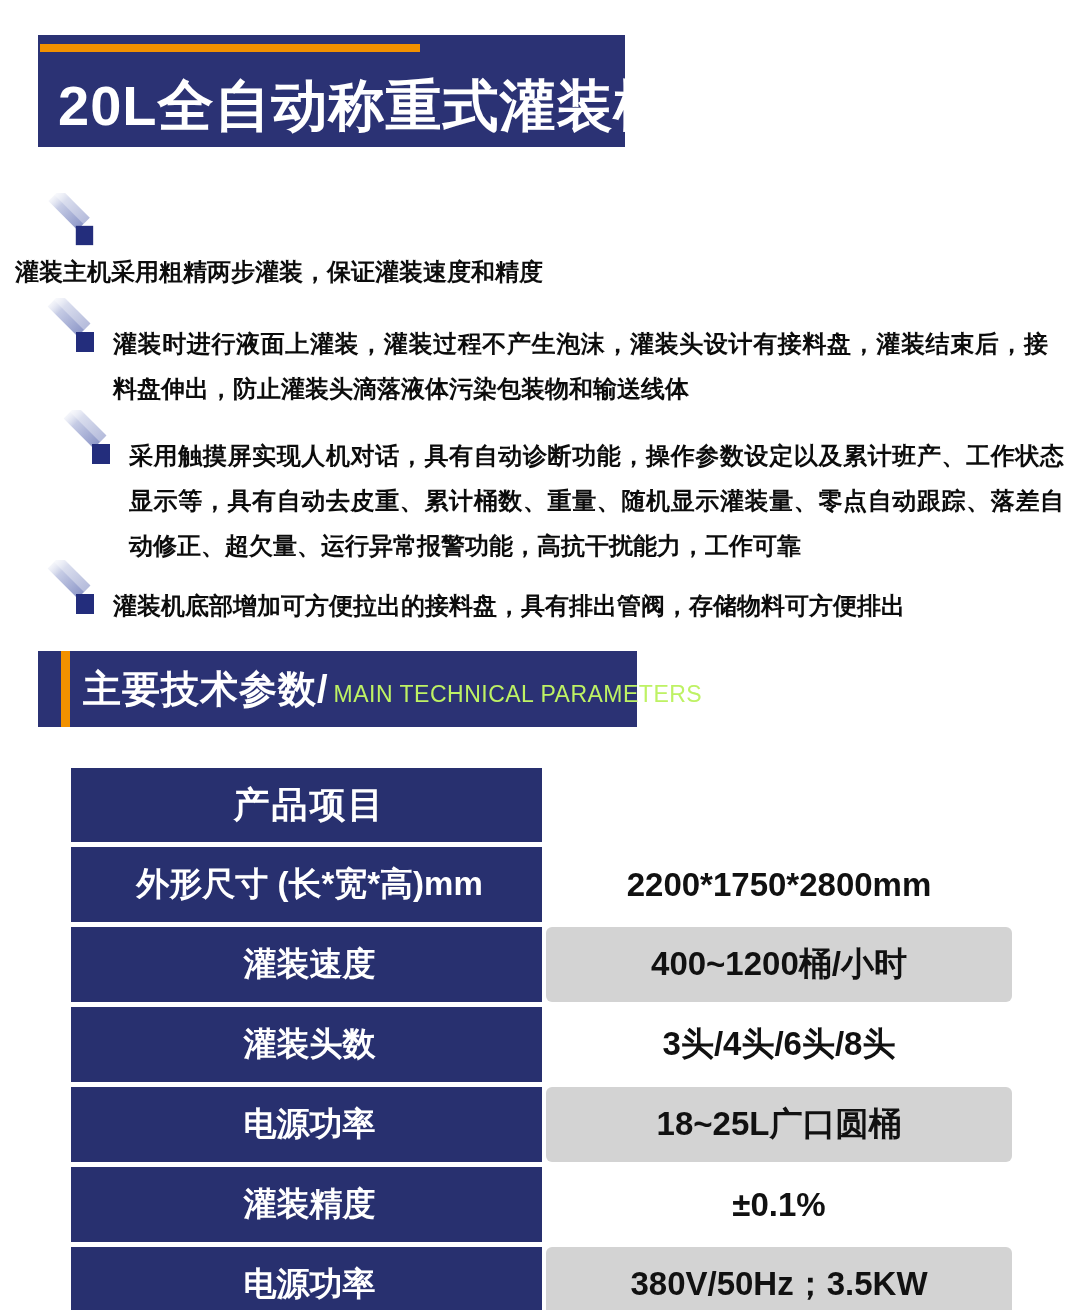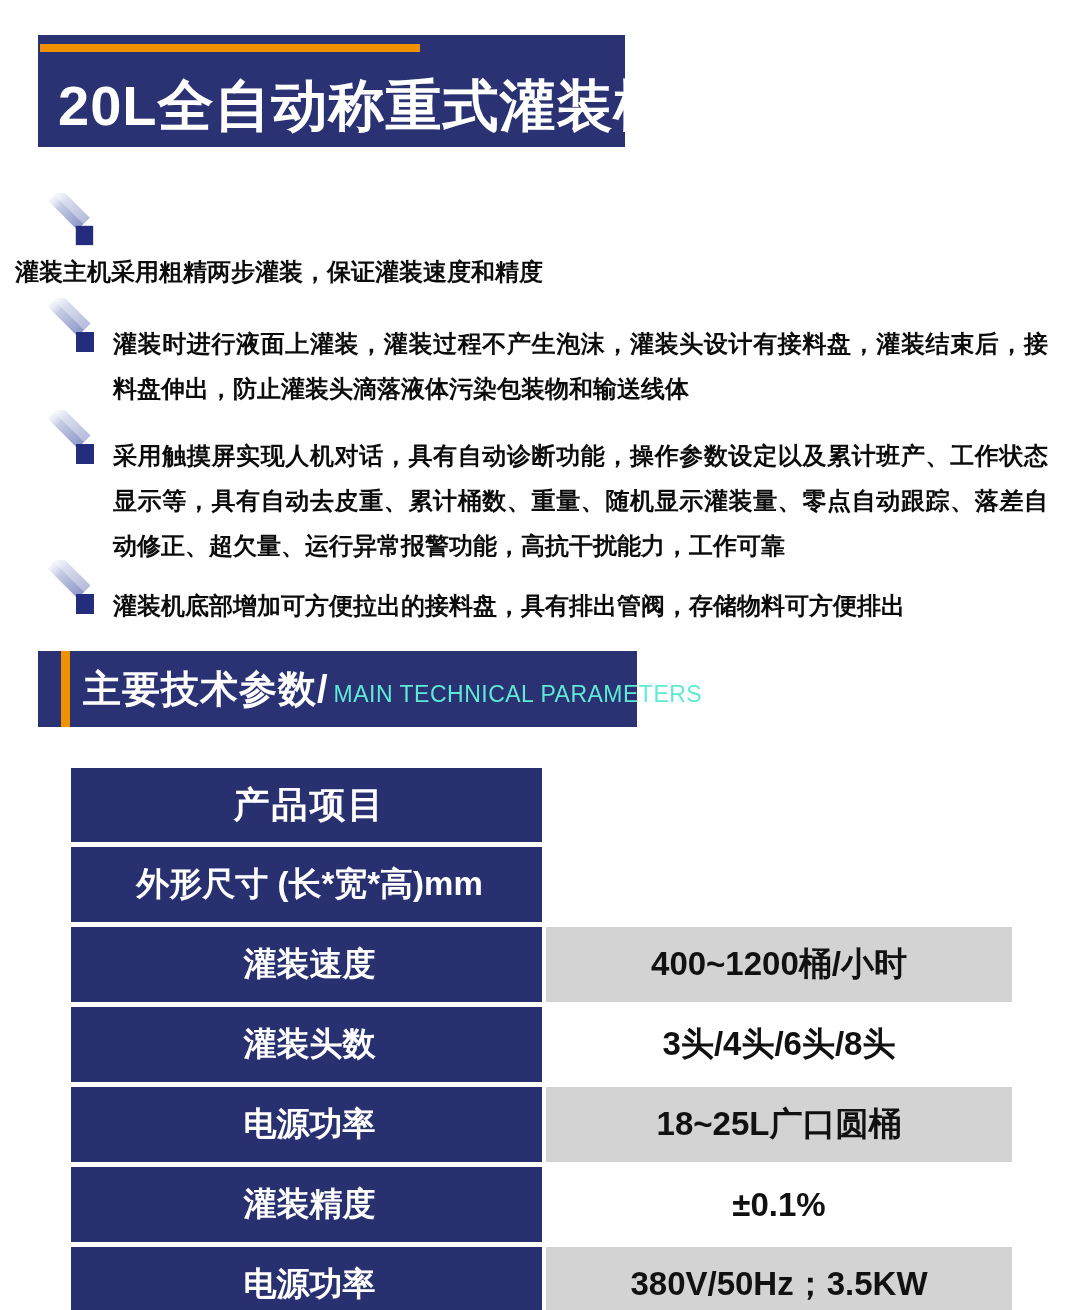--- a/index.html
+++ b/index.html
@@ -54,21 +54,21 @@
     margin-left: 15px;
     width: 935px;
     font-size: 24px;
     font-weight: 700;
     line-height: 45px;
     color: #0c0c0c;
     text-align: justify;
   }
   .f-gap-a { margin-bottom: 27px; flex-direction: column; }
   .f-gap-b { margin-bottom: 22px; }
-  .f-gap-c { margin-bottom: 15px; }
+  .f-gap-c { margin-bottom: 15px; padding-left: 16px; }
 
   
   .section-bar {
     position: absolute;
     left: 38px; top: 651px;
     width: 599px; height: 76px;
     background: #2b3274;
   }
   .section-stripe {
     position: absolute;
@@ -85,21 +85,21 @@
   }
   .section-cn {
     font-size: 38px;
     font-weight: 700;
     color: #ffffff;
     letter-spacing: 1px;
   }
   .section-en {
     font-size: 23px;
     font-weight: 400;
-    color: #5eead4;
+    color: #bef264;
     letter-spacing: 0.5px;
     margin-left: 5px;
   }
 
   
   .spec-table {
     position: absolute;
     left: 71px; top: 768px;
     width: 941px;
   }
@@ -124,21 +124,21 @@
     flex: 1;
     color: #111111;
     background: #ffffff;
   }
   .thead .cell { height: 74px; font-weight: 700; }
   .thead .cell-l { font-size: 36px; letter-spacing: 2px; }
   .thead .cell-r { font-size: 36px; letter-spacing: 2px; background: #d3d3d3; color: #141414; }
   .tdata .cell { height: 75px; font-weight: 700; }
   .tdata .cell-l { font-size: 33px; }
   .tdata .cell-r { font-size: 33px; }
-  .bg-gray { background: #d3d3d3 !important; }
+  .bg-gray { background: #d3d3d3 !important; border-radius: 6px; }
 </style>
 </head>
 <body>
 
 <div class="title-box">
   <div class="title-accent"></div>
   <div class="title-text">20L全自动称重式灌装机</div>
 </div>
 
 <div class="features">
@@ -196,20 +196,21 @@
 </div>
 
 <div class="spec-table">
 
   <div class="trow thead">
     <div class="cell cell-l">产品项目</div>
   </div>
 
   <div class="trow tdata">
     <div class="cell cell-l">外形尺寸 (长*宽*高)mm</div>
+    <div class="cell cell-r">2200*1750*2800mm</div>
   </div>
 
   <div class="trow tdata">
     <div class="cell cell-l">灌装速度</div>
     <div class="cell cell-r bg-gray">400~1200桶/小时</div>
   </div>
 
   <div class="trow tdata">
     <div class="cell cell-l">灌装头数</div>
     <div class="cell cell-r">3头/4头/6头/8头</div>

